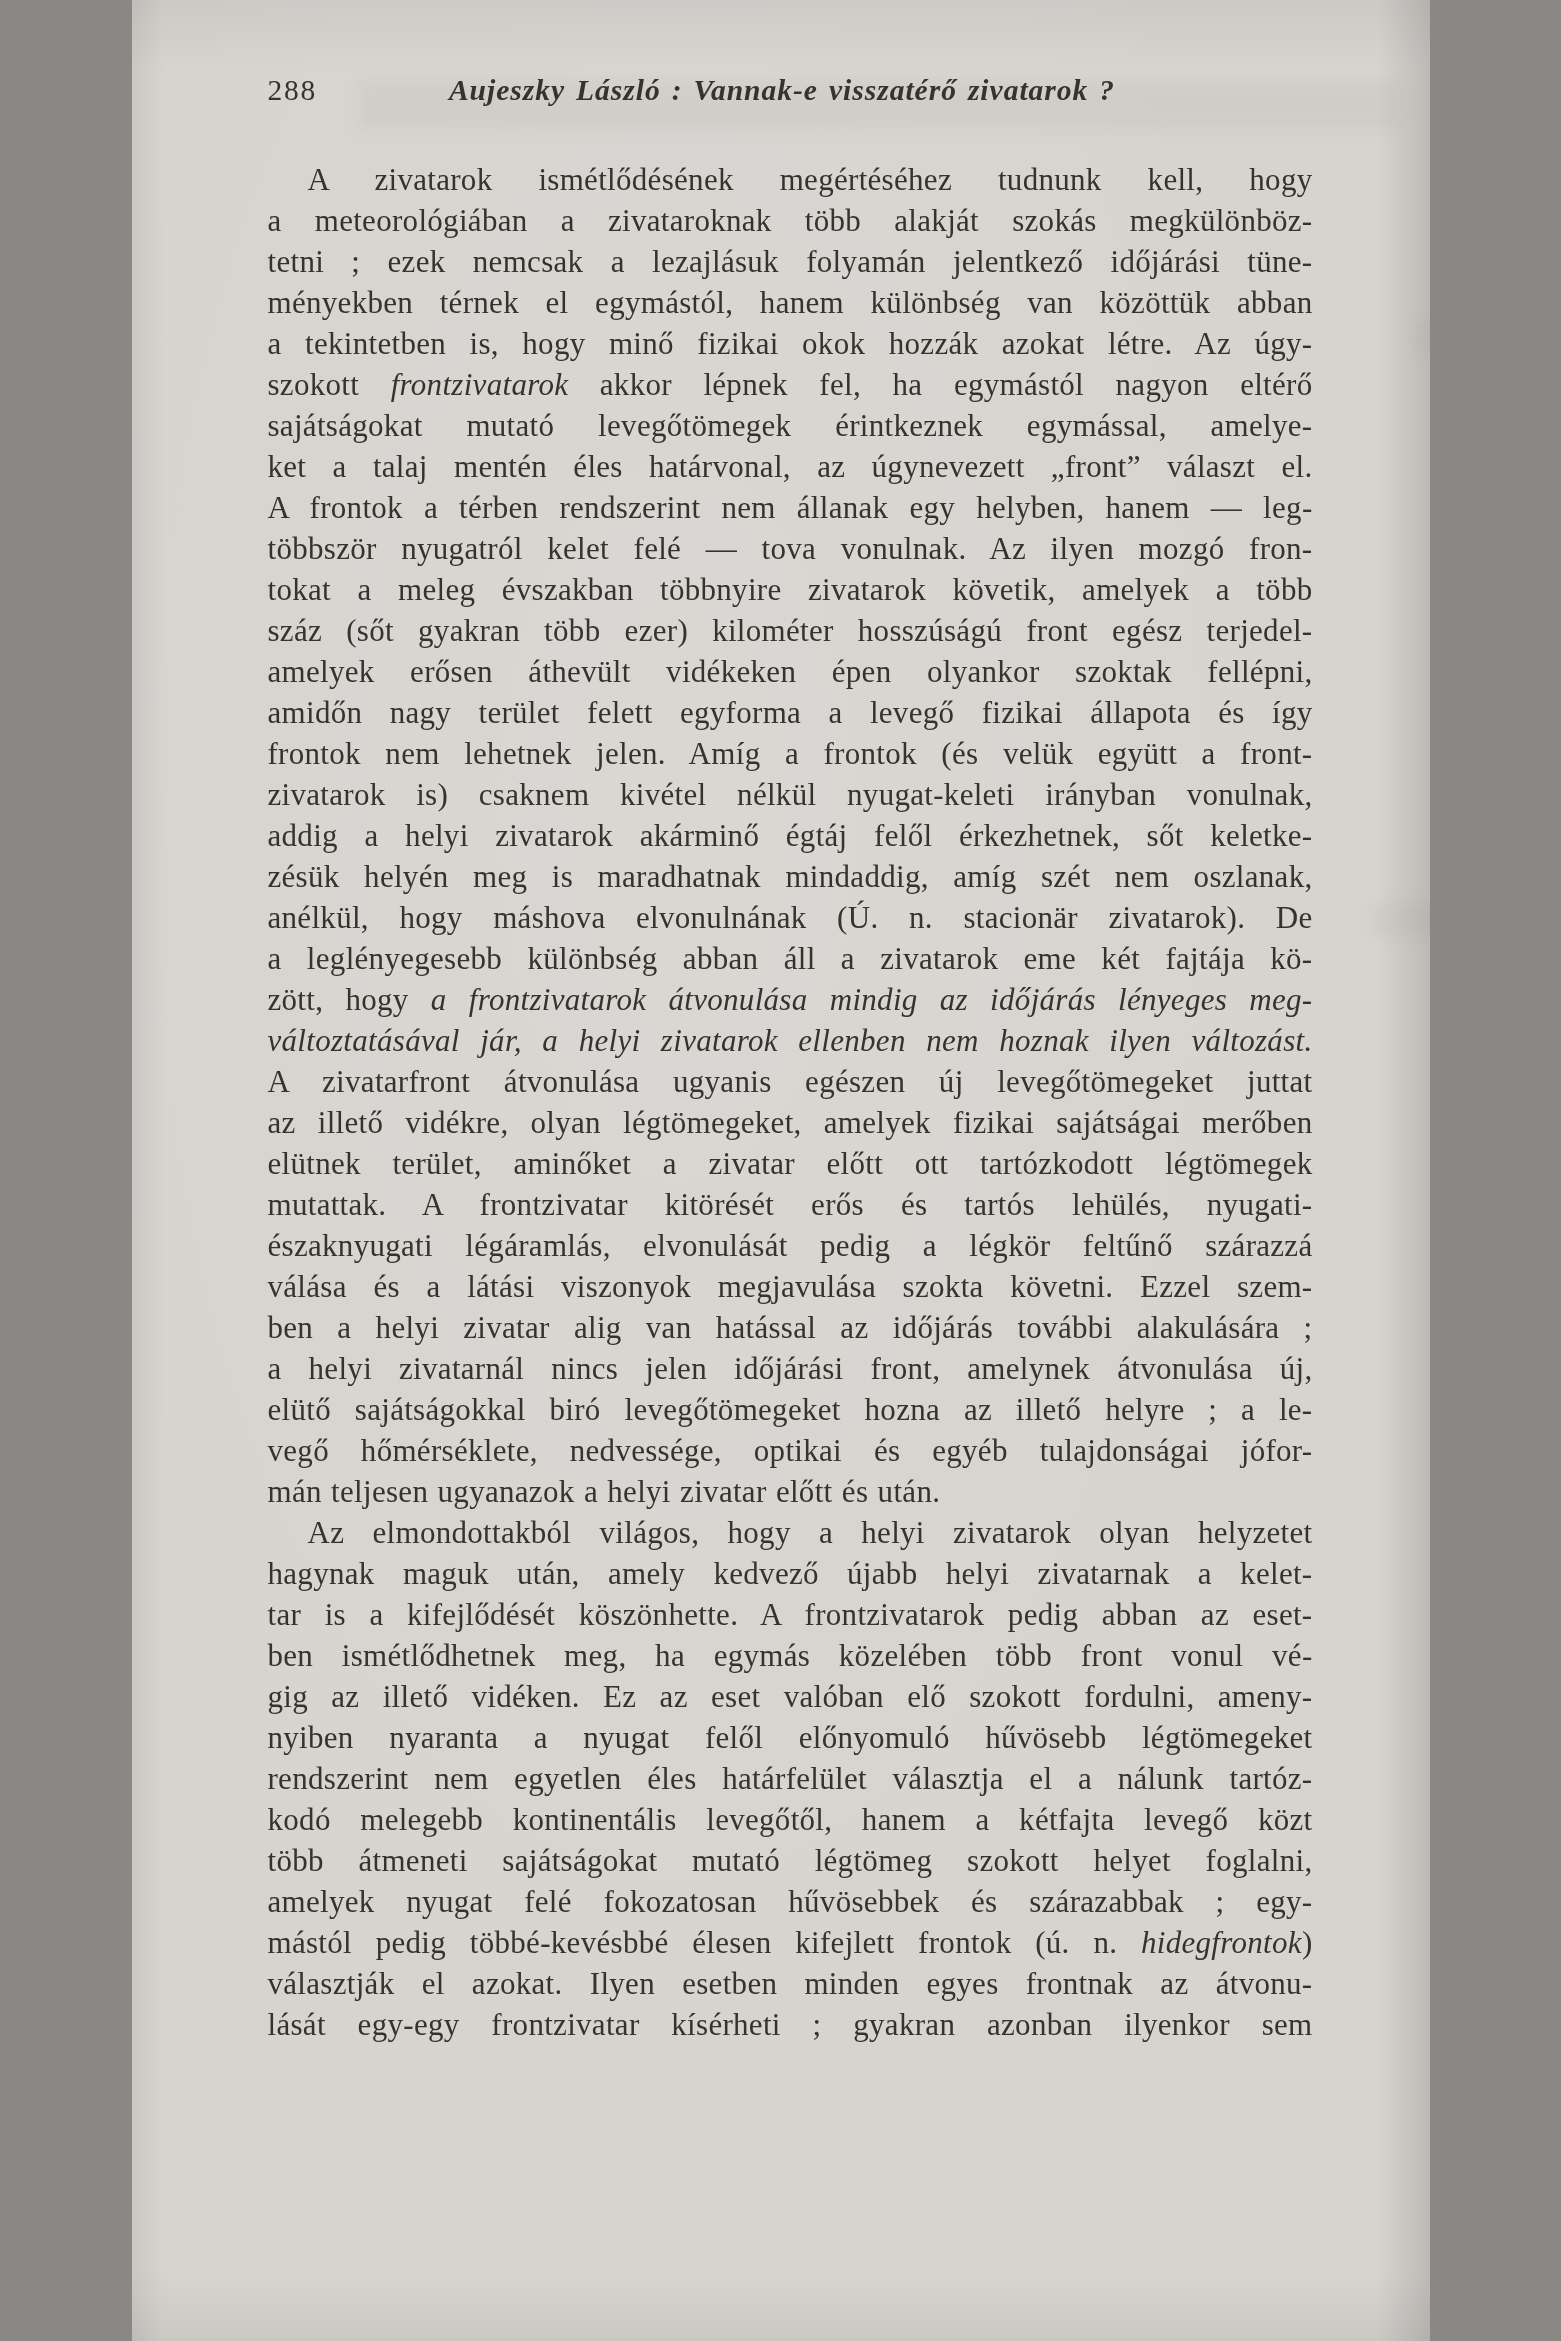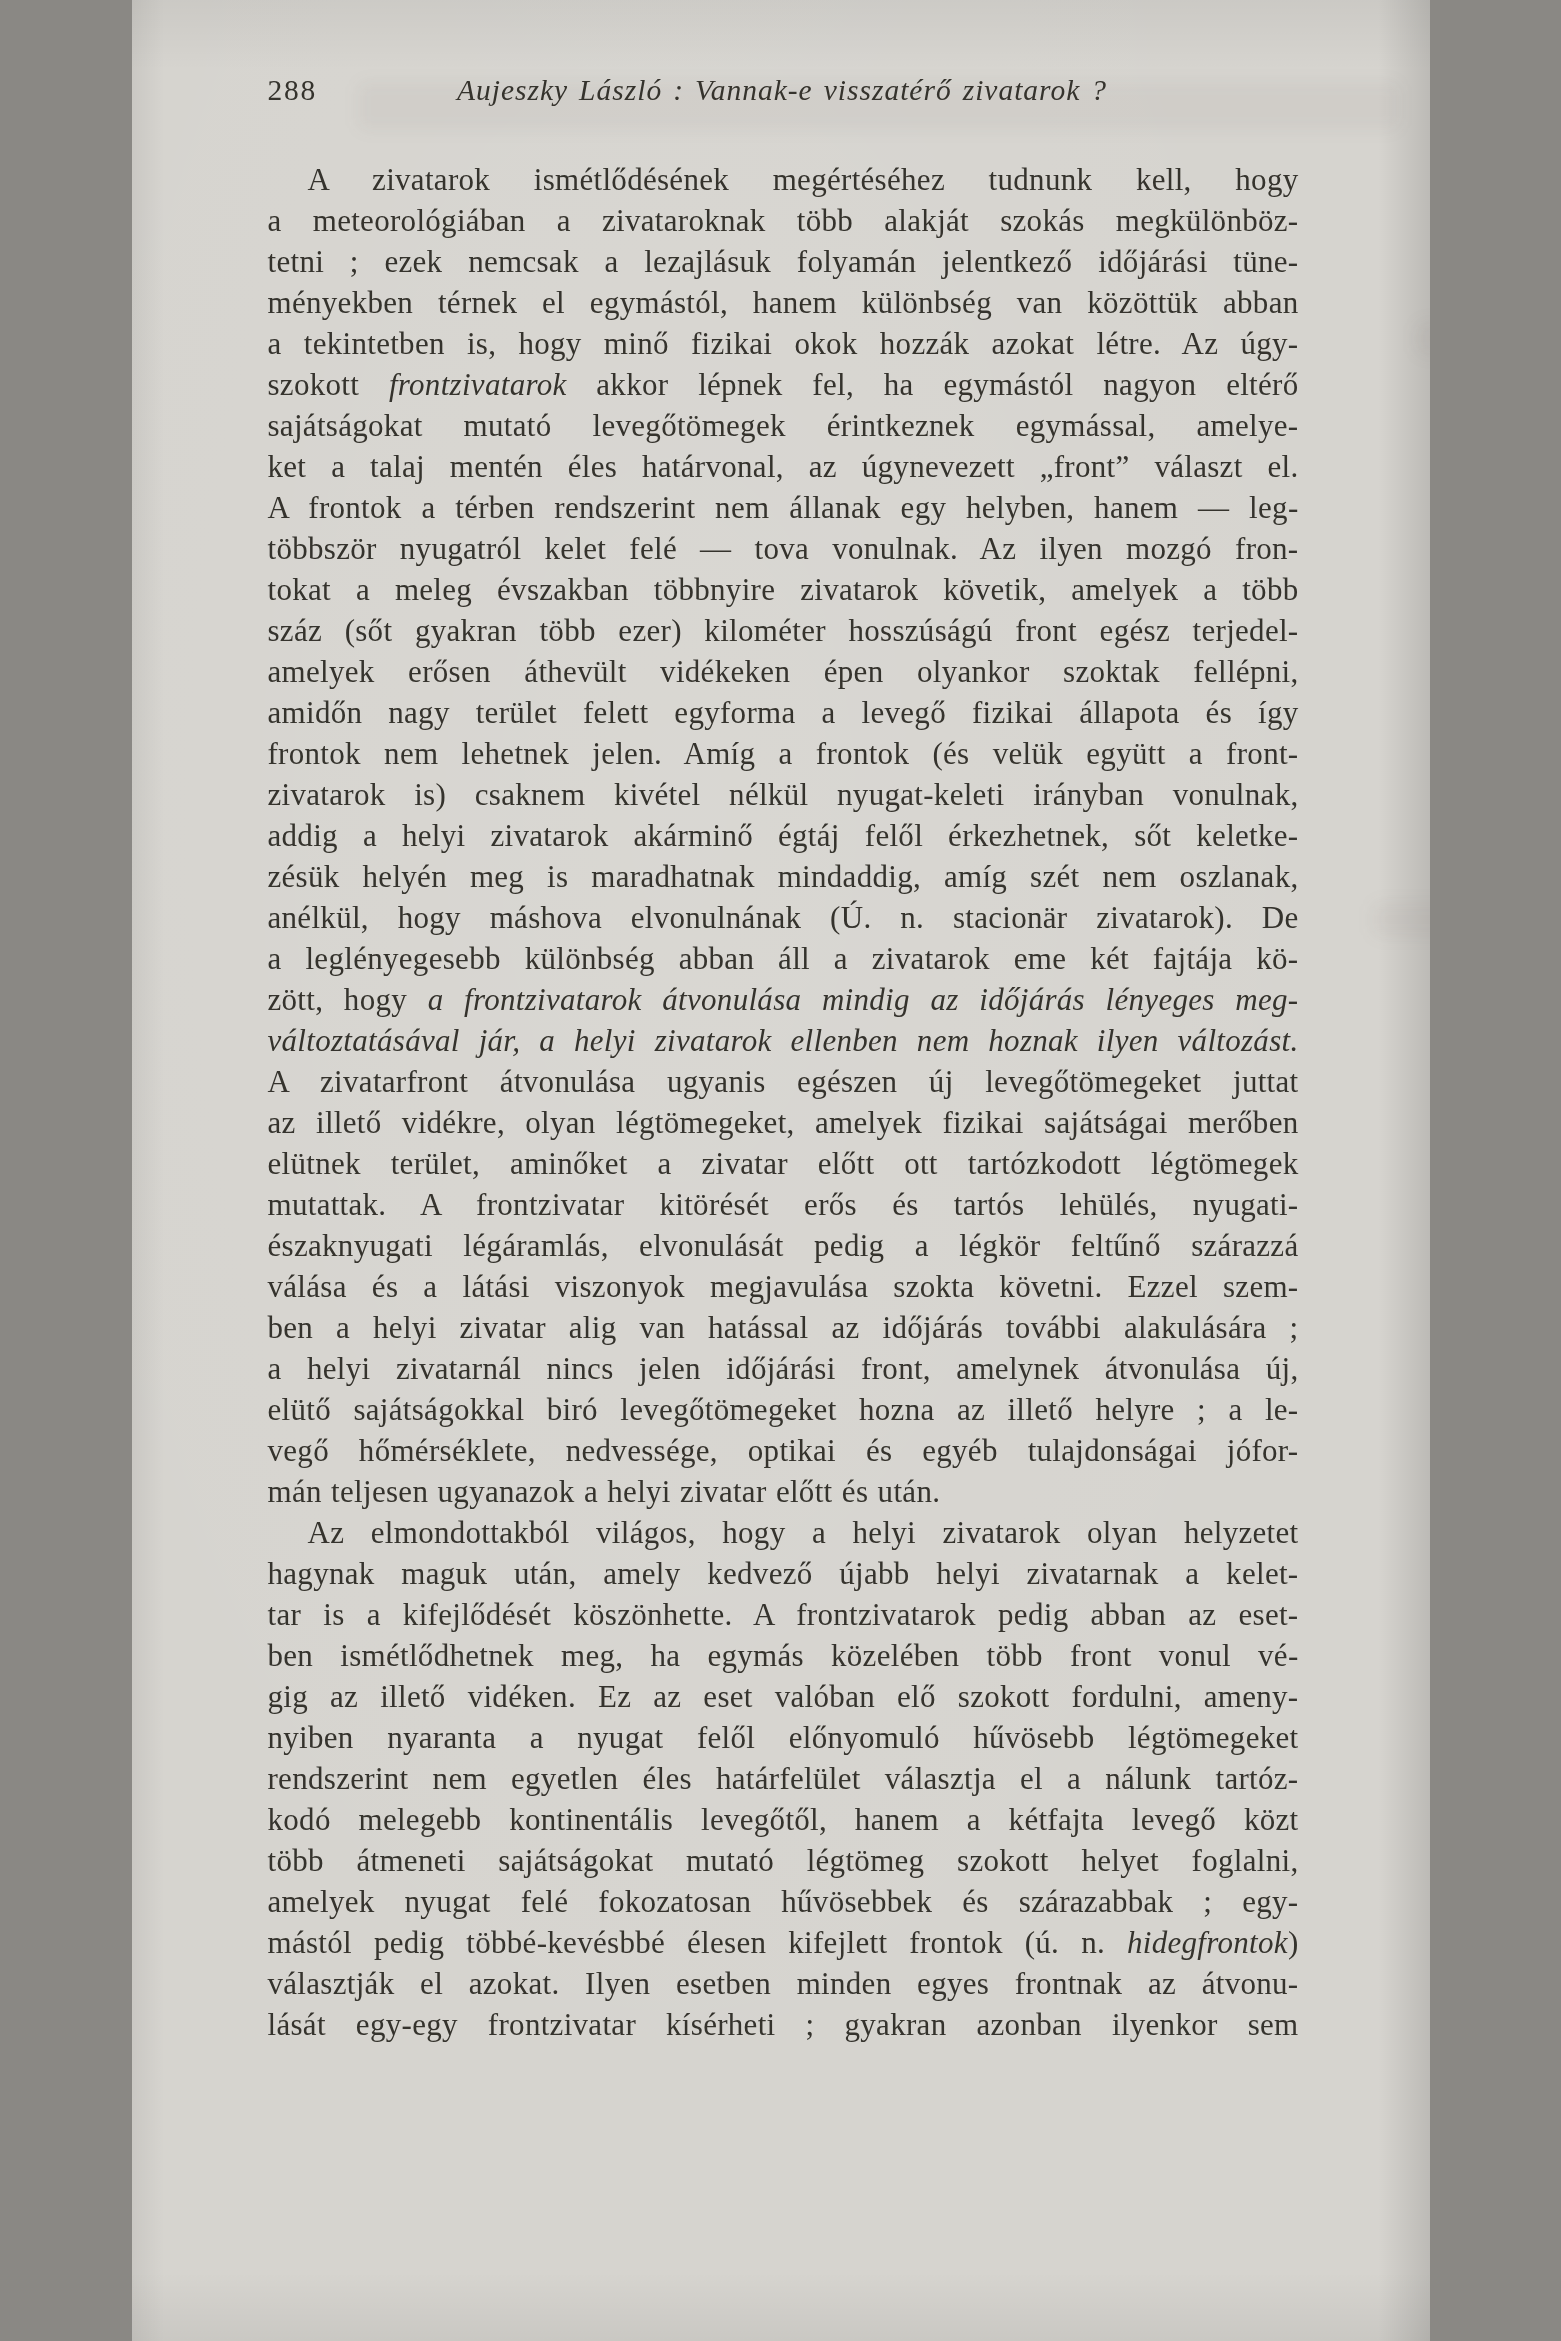--- a/index.html
+++ b/index.html
@@ -42,26 +42,27 @@
     left: 0;
     top: 0;
     font-style: normal;
     letter-spacing: 1.7px;
   }
   .header-title {
     text-align: center;
     font-style: italic;
     letter-spacing: 1px;
     word-spacing: 2.6px;
+    font-weight: bold;
   }
   .body-text {
     position: absolute;
     top: 159px;
     left: 136px;
-    right: 131px;
+    right: 117px;
   }
   .paragraph { margin: 0; }
   .line {
     font-size: 31px;
     line-height: 41px;
     letter-spacing: 0.3px;
     word-spacing: 1.3px;
     text-align: justify;
     text-align-last: justify;
   }

